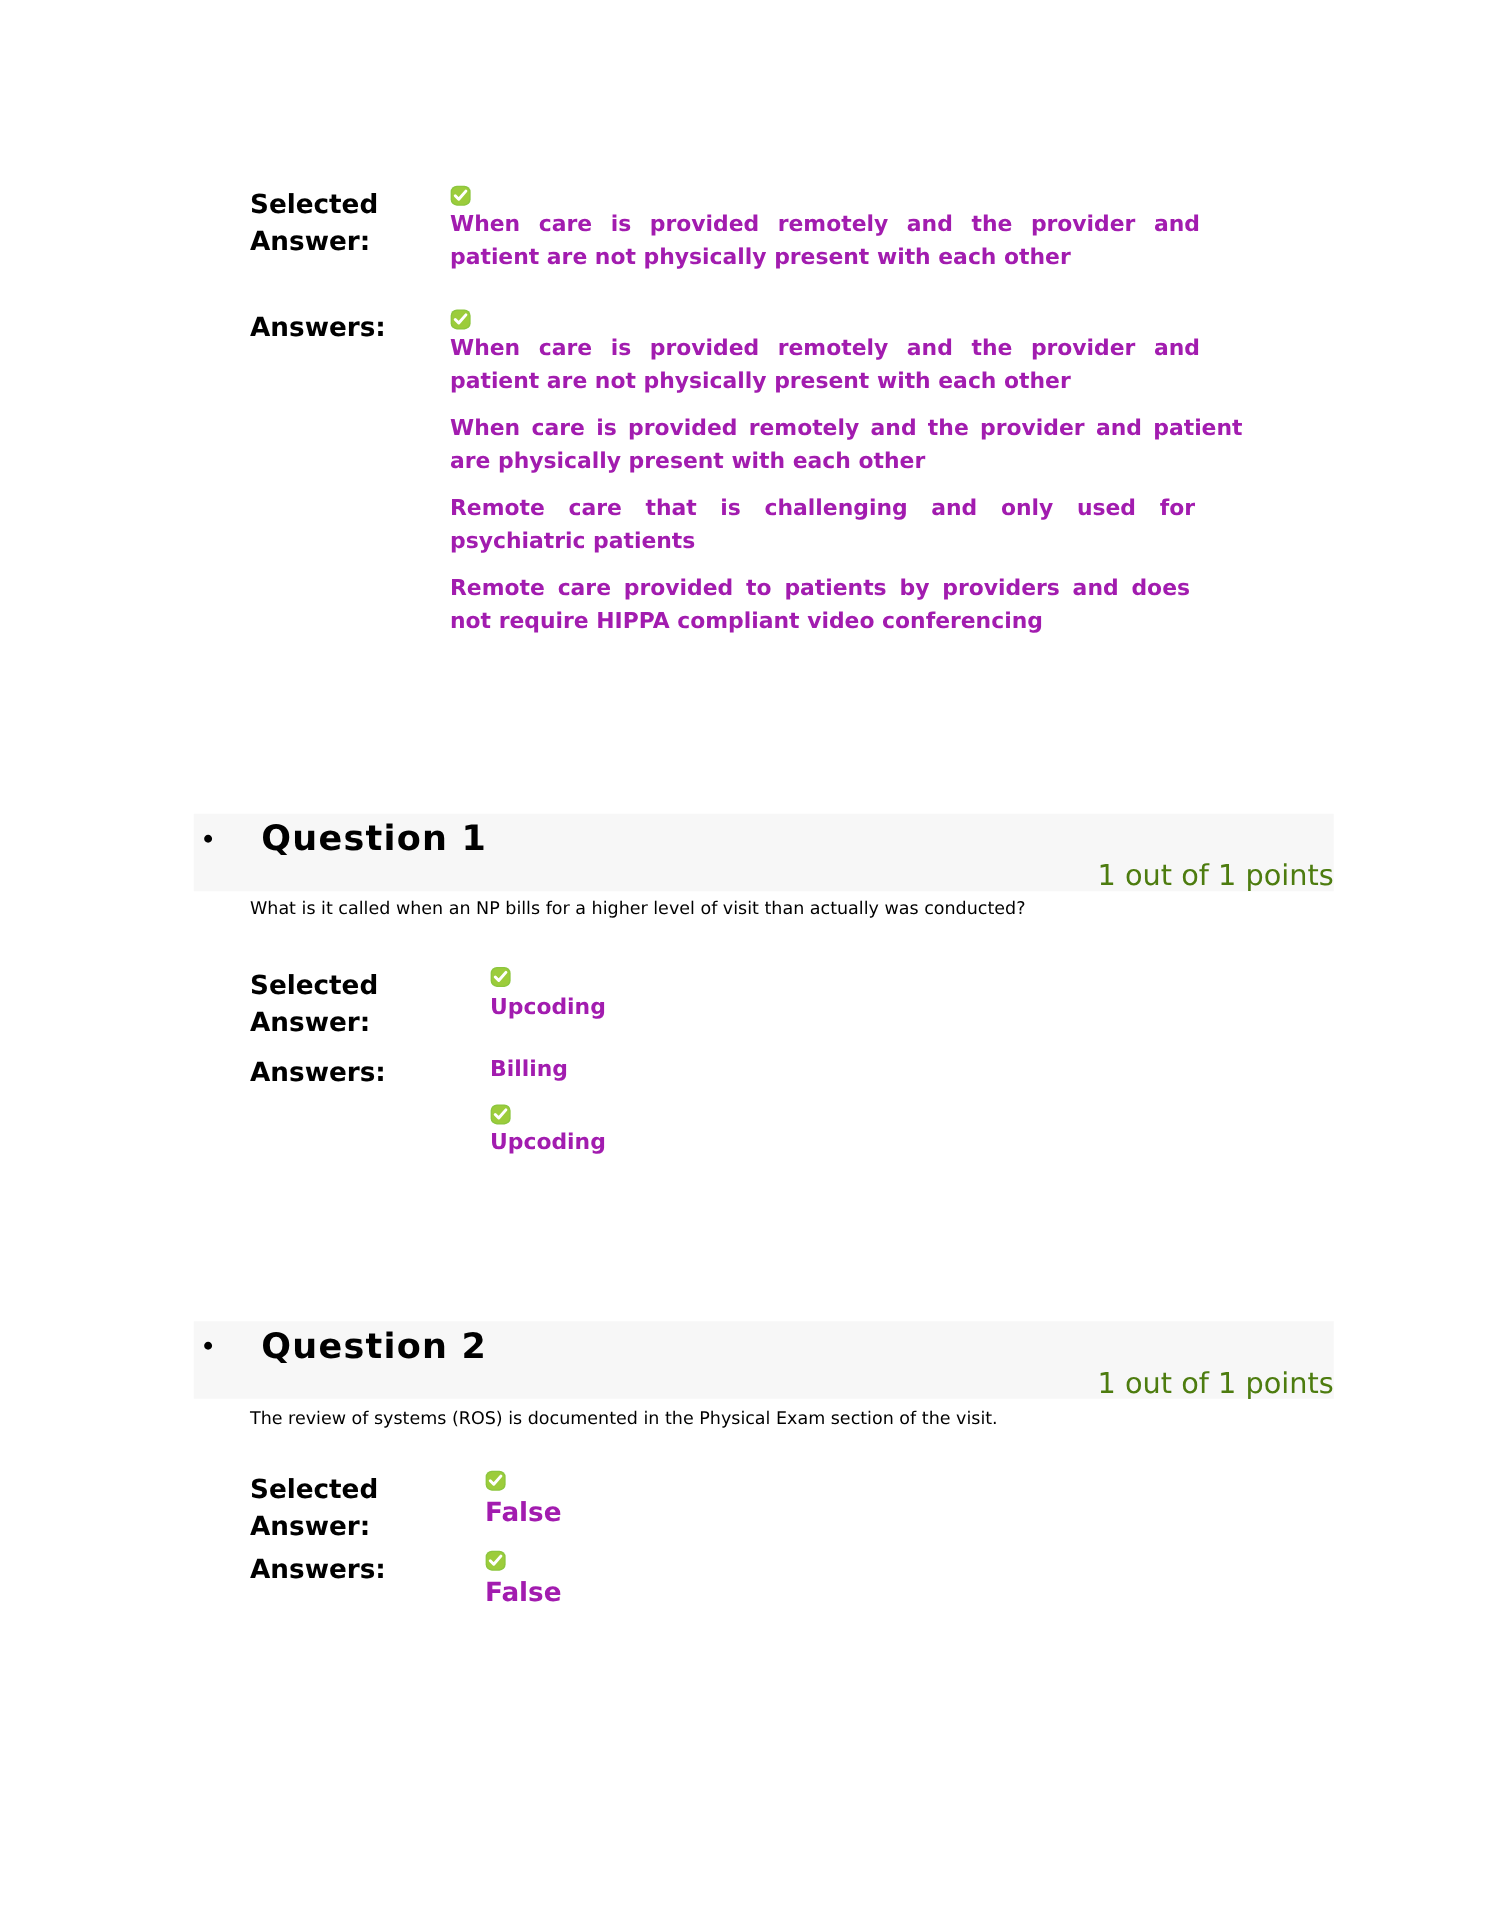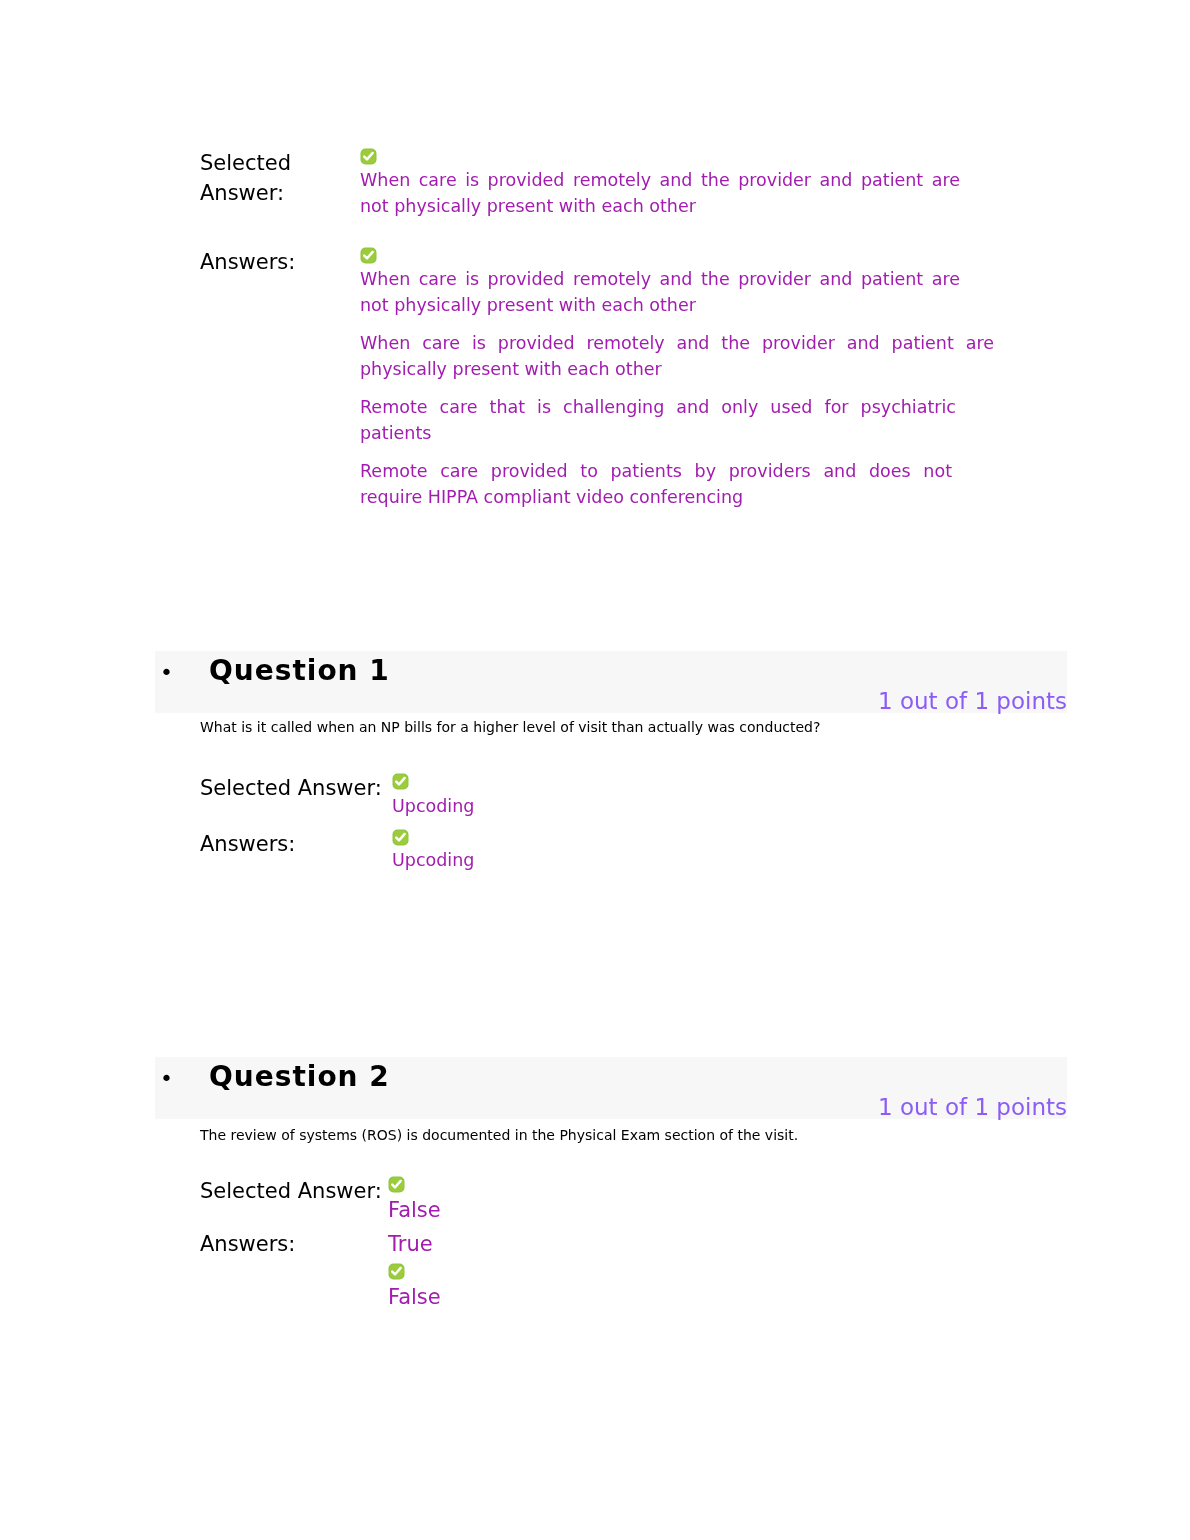--- a/index.html
+++ b/index.html
@@ -12,21 +12,21 @@
     height: 1540px;
     position: relative;
     font-family: "DejaVu Sans", sans-serif;
     color: #000000;
     overflow: hidden;
   }
 
   .page { position: absolute; inset: 0; }
 
   
-  .qa-block { position: absolute; }
+  .qa-block { position: absolute; font-weight: bold; }
 
   .qa-row {
     display: flex;
     align-items: flex-start;
   }
 
   .qa-label {
     flex: 0 0 auto;
     font-size: 21px;
     line-height: 28px;
@@ -77,21 +77,21 @@
     letter-spacing: 1px;
     line-height: 1;
     color: #000;
     font-family: "DejaVu Sans", sans-serif;
     text-align: right;
   }
   .q-points {
     position: absolute;
     font-size: 23px;
     line-height: 1;
-    color: #8b5cf6;
+    color: #4d7c0f;
     text-align: right;
     font-family: "DejaVu Sans", sans-serif;
   }
   .q-text {
     position: absolute;
     font-size: 14px;
     line-height: 26px;
     color: #000;
     text-align: justify;
     font-family: "DejaVu Sans", sans-serif;
@@ -172,20 +172,23 @@
           </span>
           <div class="ans-text" style="width:104px; margin-top:3px;">Upcoding</div>
         </div>
       </div>
     </div>
 
     <div class="qa-row" style="margin-top:10px;">
       <div class="qa-label" style="width:192px; line-height:30px;">Answers:</div>
       <div class="qa-values">
 
+        <div class="ans-item" style="margin-bottom:14px;">
+          <div class="ans-text" style="width:104px;">Billing</div>
+        </div>
 
 
         <div class="ans-item" style="margin-bottom:12px;">
           <span class="check-icon">
             <svg viewBox="0 0 17 17" xmlns="http://www.w3.org/2000/svg">
               <rect x="0.5" y="0.5" width="16" height="16" rx="5" ry="5" fill="#8cc63e"></rect>
               <rect x="1.5" y="1.5" width="14" height="14" rx="4.5" ry="4.5" fill="#9ccc3b"></rect>
               <path d="M4.2 8.6 L7 11.4 L12.7 4.9" fill="none" stroke="#ffffff" stroke-width="2.4" stroke-linecap="round" stroke-linejoin="round"></path>
             </svg>
           </span>
@@ -218,23 +221,20 @@
           </span>
           <div class="ans-text" style="width:48px; font-size:21px; line-height:30px; margin-top:2px;">False</div>
         </div>
       </div>
     </div>
 
     <div class="qa-row" style="margin-top:4px;">
       <div class="qa-label" style="width:188px; line-height:30px;">Answers:</div>
       <div class="qa-values">
 
-        <div class="ans-item" style="margin-bottom:4px;">
-          <div class="ans-text" style="width:70px; font-size:21px; line-height:30px;">True</div>
-        </div>
 
         <div class="ans-item">
           <span class="check-icon">
             <svg viewBox="0 0 17 17" xmlns="http://www.w3.org/2000/svg">
               <rect x="0.5" y="0.5" width="16" height="16" rx="5" ry="5" fill="#8cc63e"></rect>
               <rect x="1.5" y="1.5" width="14" height="14" rx="4.5" ry="4.5" fill="#9ccc3b"></rect>
               <path d="M4.2 8.6 L7 11.4 L12.7 4.9" fill="none" stroke="#ffffff" stroke-width="2.4" stroke-linecap="round" stroke-linejoin="round"></path>
             </svg>
           </span>
           <div class="ans-text" style="width:48px; font-size:21px; line-height:30px; margin-top:2px;">False</div>

